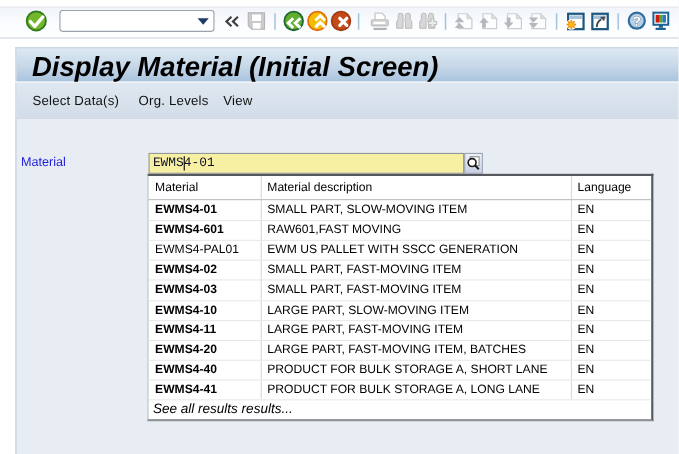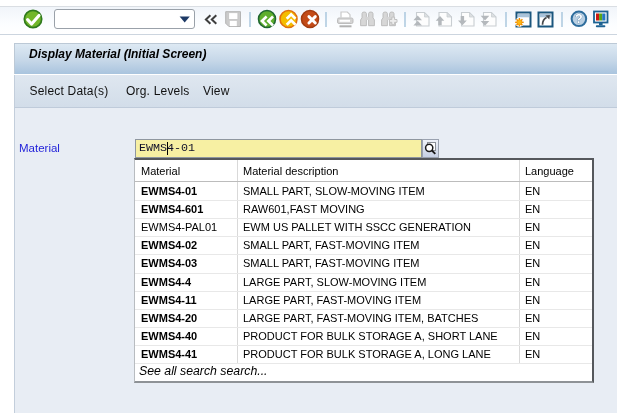--- a/index.html
+++ b/index.html
@@ -11,21 +11,21 @@
   #toolbar{left:0;top:7px;width:617px;height:27px;
     background:linear-gradient(#f1f5fa,#fbfdff 60%,#ffffff)}
   #toolbarline{left:0;top:34px;width:617px;height:1px;background:#ccd5df}
   #combo{left:54px;top:9px;width:141px;height:20px;background:#fff;
     border:1px solid #9aa1a9;border-radius:3px;box-sizing:border-box}
 
   
   #titlebar{left:14px;top:43px;width:603px;height:31px;box-sizing:border-box;
     border-top:1px solid #bcc9d6;border-left:1px solid #bcc9d6;
     background:linear-gradient(#dde9f3,#c6d7e8 55%,#a9c4de);}
-  #titletext{left:29px;top:46.5px;font-size:12px;font-weight:bold;
+  #titletext{left:29px;top:46.5px;font-size:25px;font-weight:bold;
     font-style:italic;color:#000;letter-spacing:0px}
   
   #menubar{left:14px;top:75px;width:603px;height:33px;box-sizing:border-box;
     border-left:1px solid #c3cedb;border-bottom:1px solid #bfcbda;
     background:linear-gradient(#dfe7f0,#d2dde9)}
   .menuitem{position:absolute;top:0;height:32px;line-height:32px;
     font-size:12px;color:#111;letter-spacing:0.2px}
   
   #content{left:14px;top:108px;width:603px;height:305px;
     background:#e8edf4;border-left:1px solid #c3cedb;box-sizing:border-box}
@@ -193,29 +193,29 @@
   <div class="cell" style="left:390px;top:43.1px">EN</div>
   <div class="cell" style="left:6px;top:61.2px">EWMS4-PAL01</div>
   <div class="cell" style="left:108px;top:61.2px">EWM US PALLET WITH SSCC GENERATION</div>
   <div class="cell" style="left:390px;top:61.2px">EN</div>
   <div class="cell b" style="left:6px;top:79.3px">EWMS4-02</div>
   <div class="cell" style="left:108px;top:79.3px">SMALL PART, FAST-MOVING ITEM</div>
   <div class="cell" style="left:390px;top:79.3px">EN</div>
   <div class="cell b" style="left:6px;top:97.4px">EWMS4-03</div>
   <div class="cell" style="left:108px;top:97.4px">SMALL PART, FAST-MOVING ITEM</div>
   <div class="cell" style="left:390px;top:97.4px">EN</div>
-  <div class="cell b" style="left:6px;top:115.5px">EWMS4-4</div>
+  <div class="cell b" style="left:6px;top:115.5px">EWMS4-10</div>
   <div class="cell" style="left:108px;top:115.5px">LARGE PART, SLOW-MOVING ITEM</div>
   <div class="cell" style="left:390px;top:115.5px">EN</div>
   <div class="cell b" style="left:6px;top:133.6px">EWMS4-11</div>
   <div class="cell" style="left:108px;top:133.6px">LARGE PART, FAST-MOVING ITEM</div>
   <div class="cell" style="left:390px;top:133.6px">EN</div>
   <div class="cell b" style="left:6px;top:151.7px">EWMS4-20</div>
   <div class="cell" style="left:108px;top:151.7px">LARGE PART, FAST-MOVING ITEM, BATCHES</div>
   <div class="cell" style="left:390px;top:151.7px">EN</div>
   <div class="cell b" style="left:6px;top:169.8px">EWMS4-40</div>
   <div class="cell" style="left:108px;top:169.8px">PRODUCT FOR BULK STORAGE A, SHORT LANE</div>
   <div class="cell" style="left:390px;top:169.8px">EN</div>
   <div class="cell b" style="left:6px;top:187.9px">EWMS4-41</div>
   <div class="cell" style="left:108px;top:187.9px">PRODUCT FOR BULK STORAGE A, LONG LANE</div>
   <div class="cell" style="left:390px;top:187.9px">EN</div>
-  <div class="cell" style="left:4px;top:205.3px;font-style:italic;font-size:12.3px;height:13px;line-height:13px">See all search search...</div>
+  <div class="cell" style="left:4px;top:205.3px;font-style:italic;font-size:12.3px;height:13px;line-height:13px">See all results results...</div>
 </div>
 
 </body></html>

